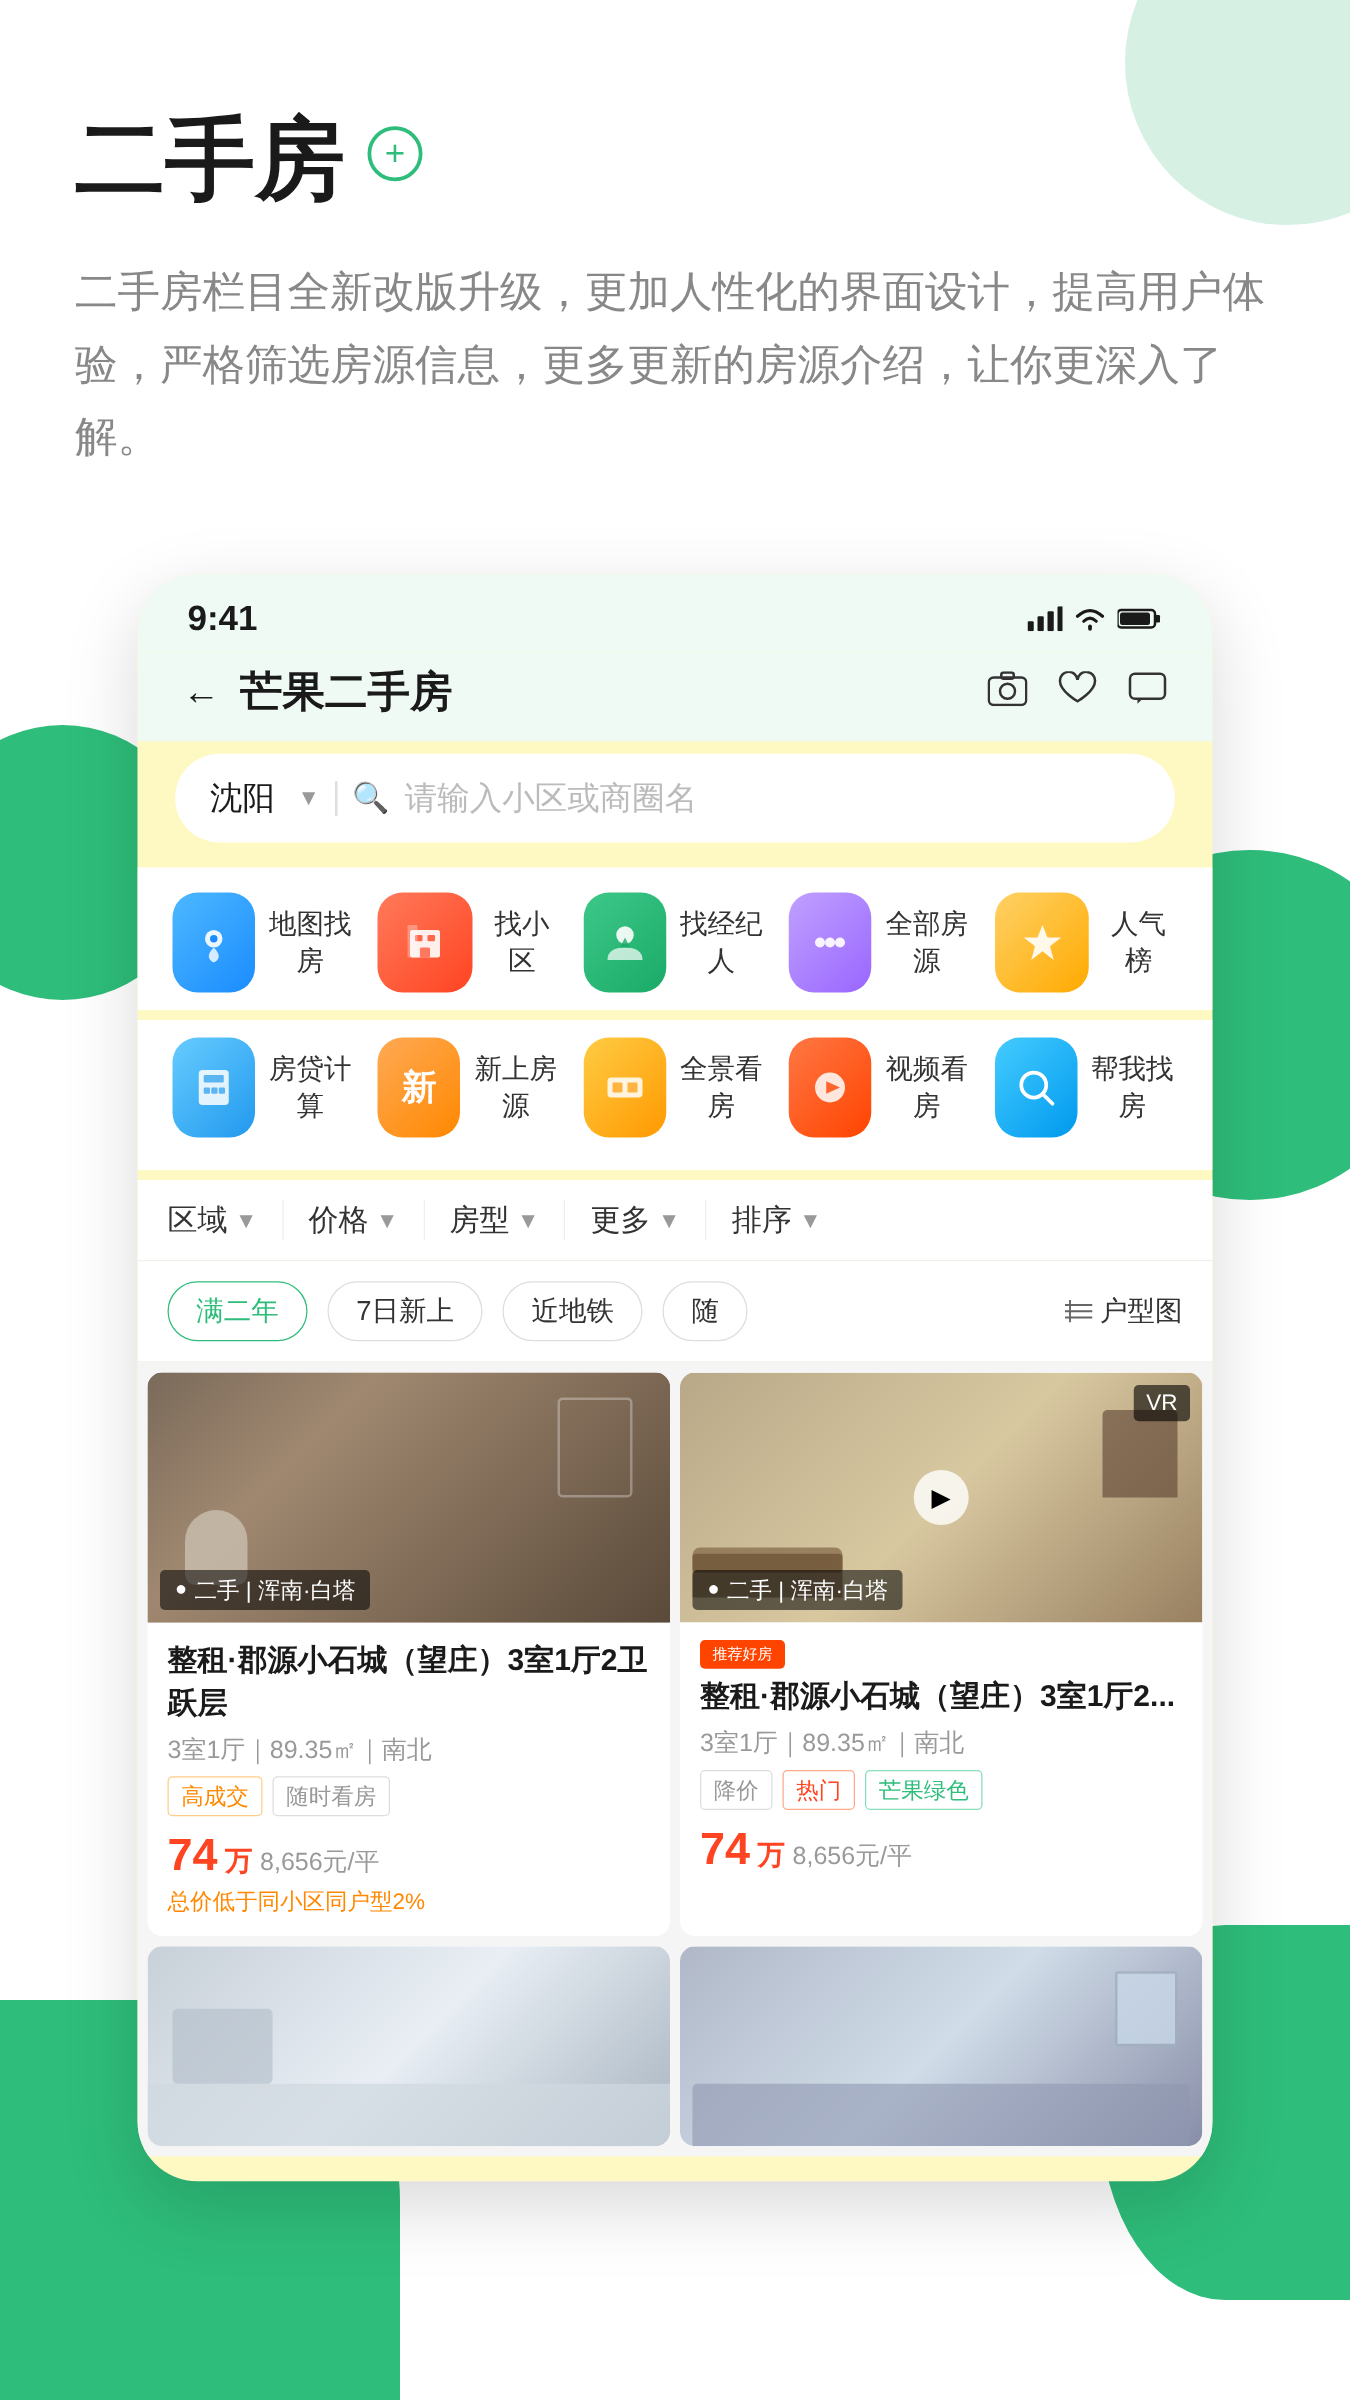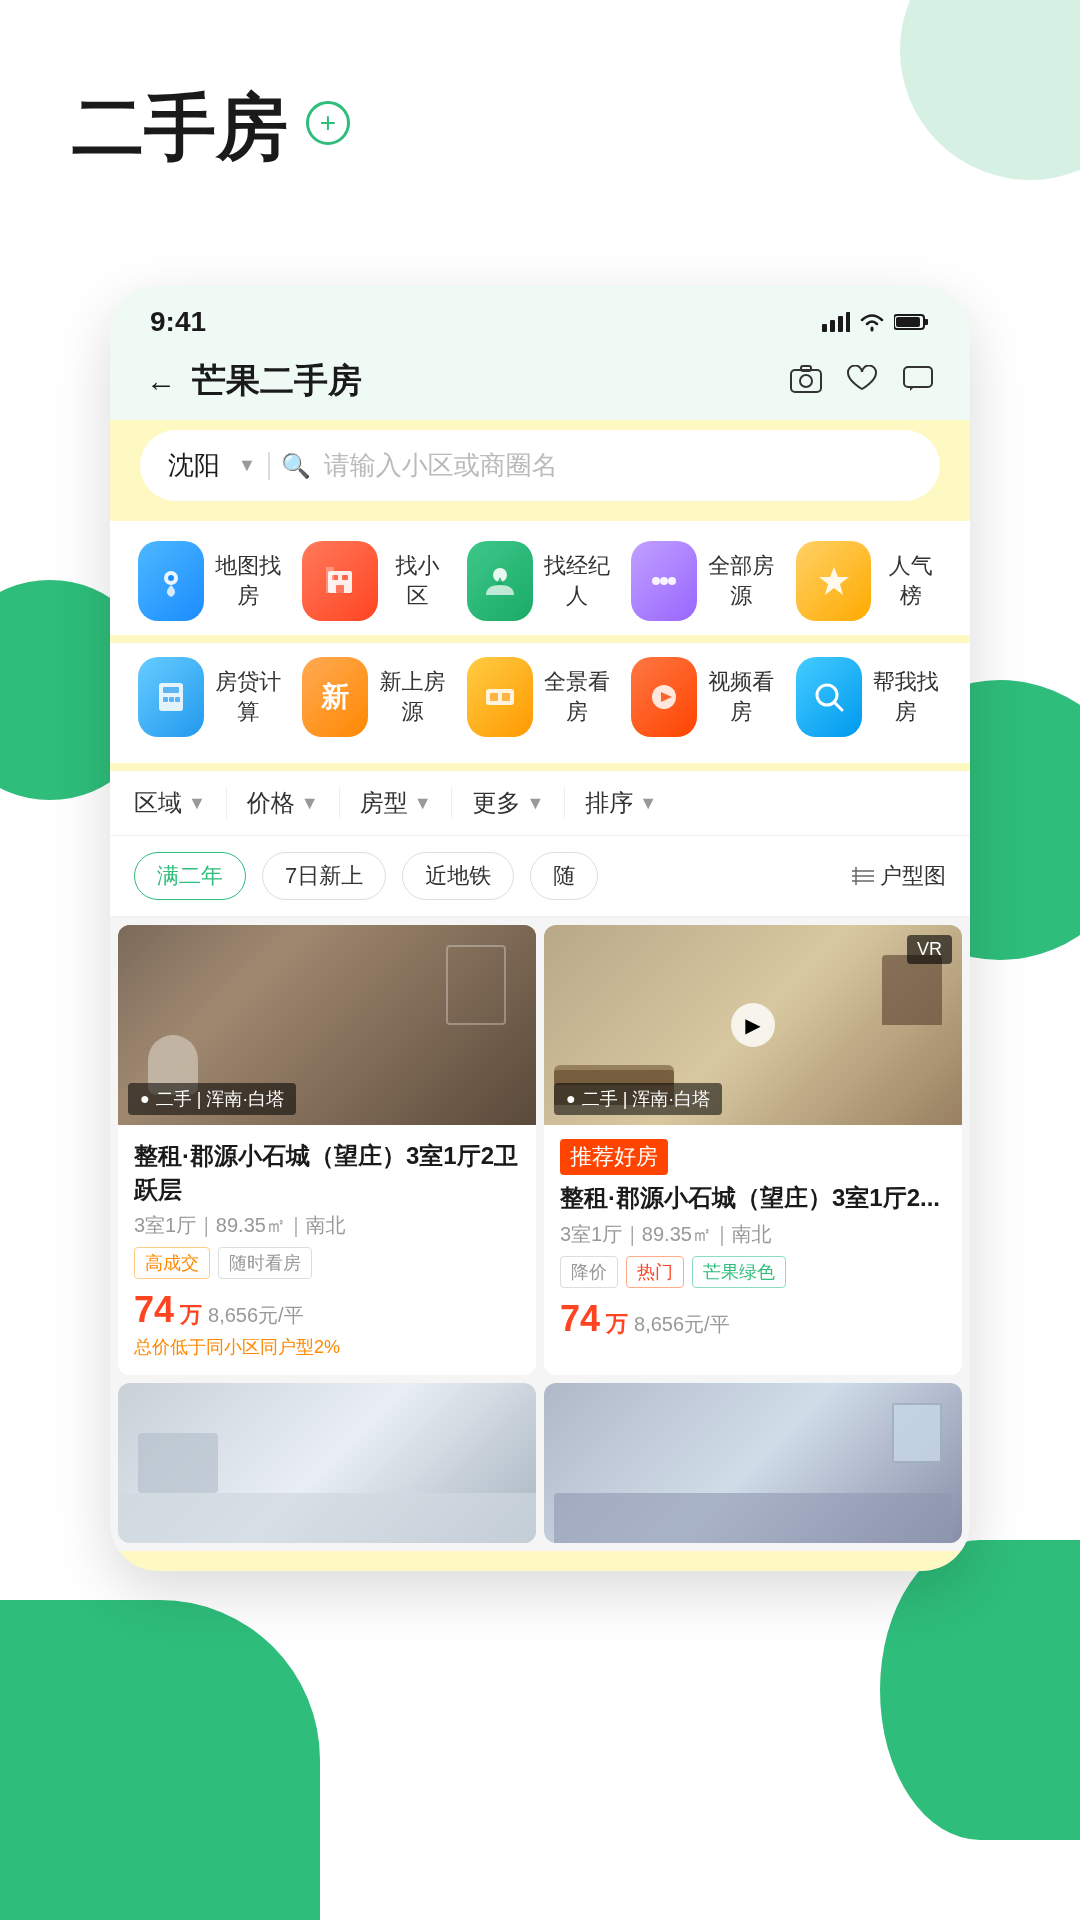--- a/index.html
+++ b/index.html
@@ -72,21 +72,20 @@
     }
     .title-mango {
       font-size: 72px;
       font-weight: 800;
       color: #2ebd7a;
     }
     .title-rest {
       font-size: 72px;
       font-weight: 800;
       color: #1a1a1a;
-      margin-left: 12px;
     }
     .title-plus-icon {
       width: 44px; height: 44px;
       border: 3px solid #2ebd7a;
       border-radius: 50%;
       display: flex; align-items: center; justify-content: center;
       color: #2ebd7a;
       font-size: 28px;
       font-weight: 300;
       margin-left: 8px;
@@ -342,21 +341,21 @@
       display: flex; align-items: center; justify-content: center;
       font-size: 20px;
     }
     .listing-info {
       padding: 14px 16px 16px 16px;
     }
     .listing-recommend-badge {
       display: inline-block;
       background: #ff4400;
       color: #fff;
-      font-size: 22px;
+      font-size: 12px;
       padding: 3px 10px;
       border-radius: 4px;
       margin-bottom: 6px;
     }
     .listing-title {
       font-size: 24px;
       font-weight: 600;
       color: #1a1a1a;
       line-height: 1.4;
       margin-bottom: 6px;
@@ -438,20 +437,21 @@
 <div class="bg-shape-bottom-left"></div>
 <div class="bg-shape-bottom-right"></div>
 
 <div class="header-section">
   <div class="header-title">
     <span class="title-rest">二手房</span>
     <div class="title-plus-icon">
       <span>+</span>
     </div>
   </div>
+  <div class="header-desc">二手房栏目全新改版升级，更加人性化的界面设计，提高用户体验，严格筛选房源信息，更多更新的房源介绍，让你更深入了解。</div>
 </div>
 
 <div class="phone-mockup" style="position: relative;">
 
   <div class="status-bar">
     <span class="status-time">9:41</span>
     <div class="status-icons">
 
       <svg width="28" height="20" viewBox="0 0 28 20">
         <rect x="0" y="12" width="5" height="8" fill="#1a1a1a" rx="1"></rect>

